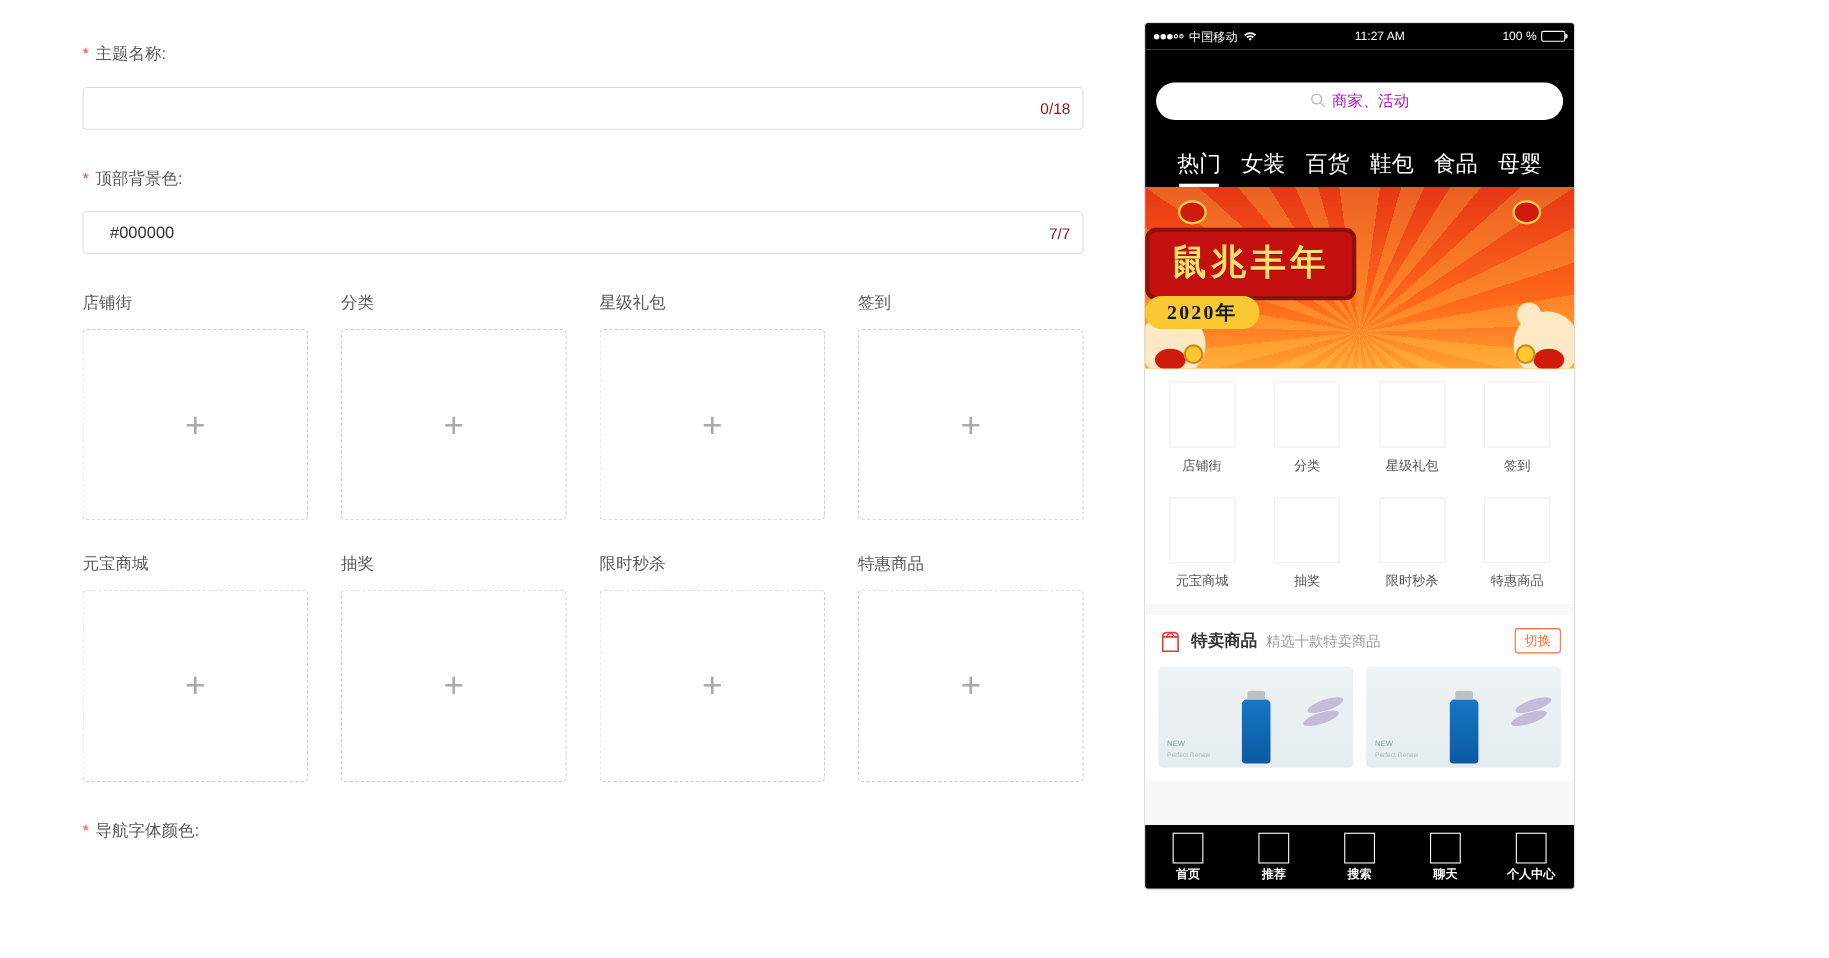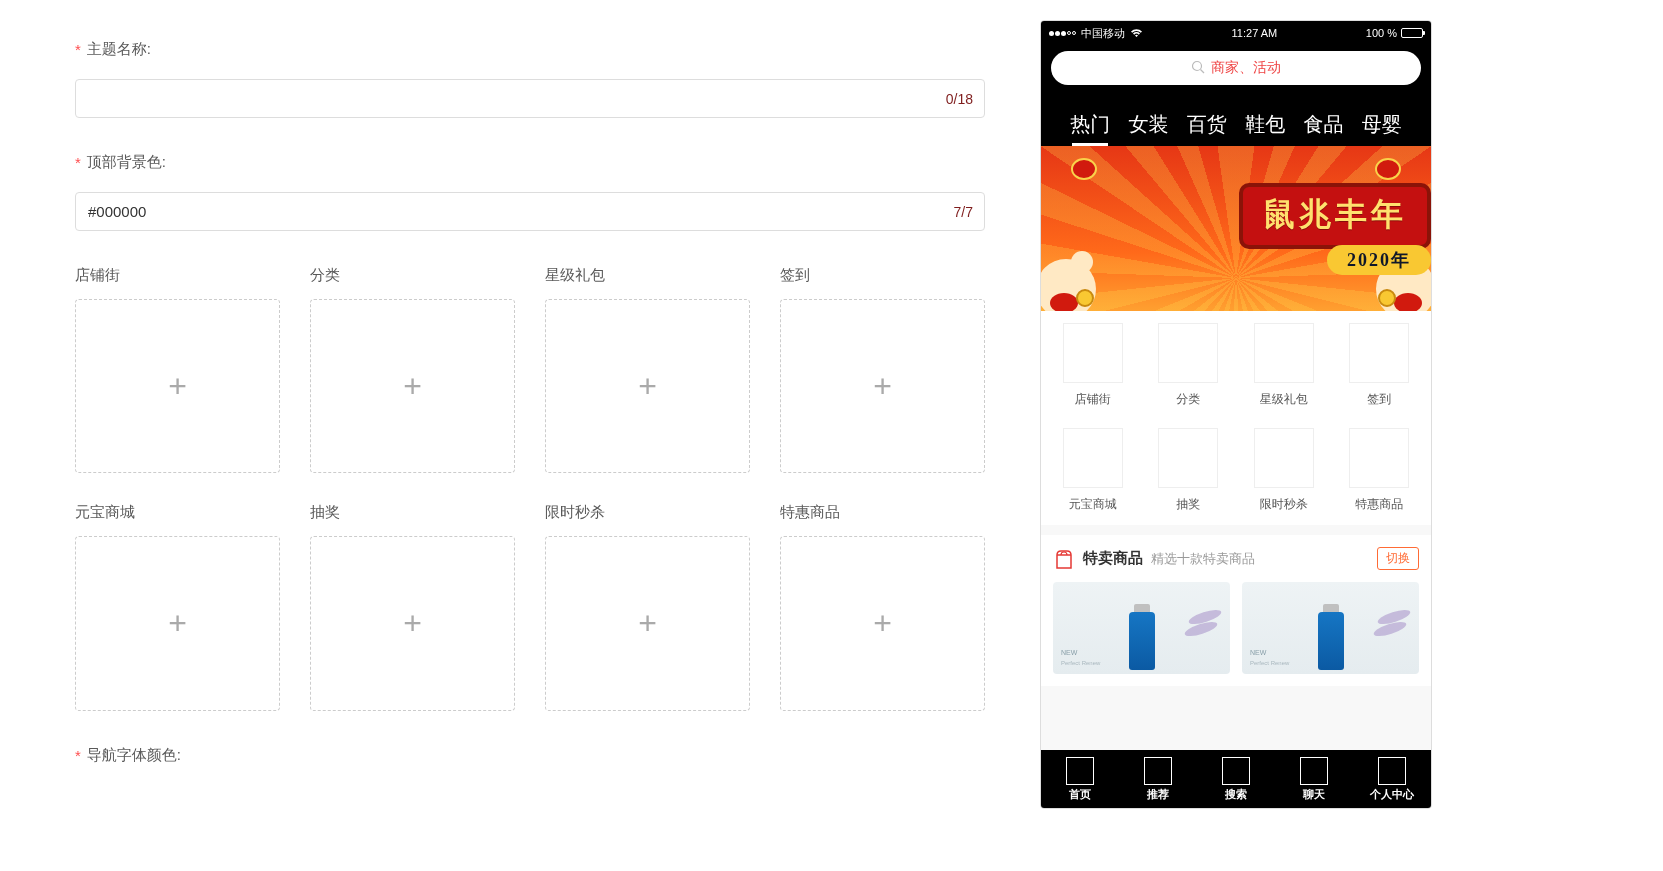--- a/index.html
+++ b/index.html
@@ -26,21 +26,21 @@
     }
     .form-label .required {
       color: #ff4d4f;
       margin-right: 6px;
       font-size: 15px;
     }
     .form-input {
       width: 100%;
       border: 1px solid #ddd;
       border-radius: 4px;
-      padding: 10px 12px;
+      padding: 10px 24px;
       font-size: 15px;
       color: #333;
       outline: none;
       position: relative;
     }
     .input-wrapper {
       position: relative;
     }
     .input-counter {
       position: absolute;
@@ -116,22 +116,23 @@
       background: #000;
       padding: 6px 10px 0;
     }
     .search-box {
       background: #fff;
       border-radius: 20px;
       height: 34px;
       display: flex;
       align-items: center;
       justify-content: center;
-      color: #ef4444;
+      color: #a21caf;
       font-size: 14px;
+      margin-top: 24px;
     }
     .search-box .search-icon {
       margin-right: 6px;
     }
     .category-tabs {
       display: flex;
       padding: 26px 10px 0;
       color: #fff;
       font-size: 20px;
     }
@@ -151,21 +152,21 @@
       height: 3px;
       background: #fff;
     }
     .banner {
       background: linear-gradient(180deg, #e63715 0%, #ff6a1a 65%, #ffa030 100%);
       height: 165px;
       position: relative;
       overflow: hidden;
       display: flex;
       flex-direction: column;
-      align-items: flex-end;
+      align-items: flex-start;
       justify-content: center;
     }
     .banner .rays {
       position: absolute;
       inset: 0;
       background: repeating-conic-gradient(from 0deg at 50% 80%, rgba(255,220,80,0.25) 0deg 8deg, transparent 8deg 16deg);
     }
     .banner .lantern { position: absolute; top: 12px; width: 26px; height: 34px; }
     .banner .lantern.left { left: 30px; }
     .banner .lantern.right { right: 30px; }

